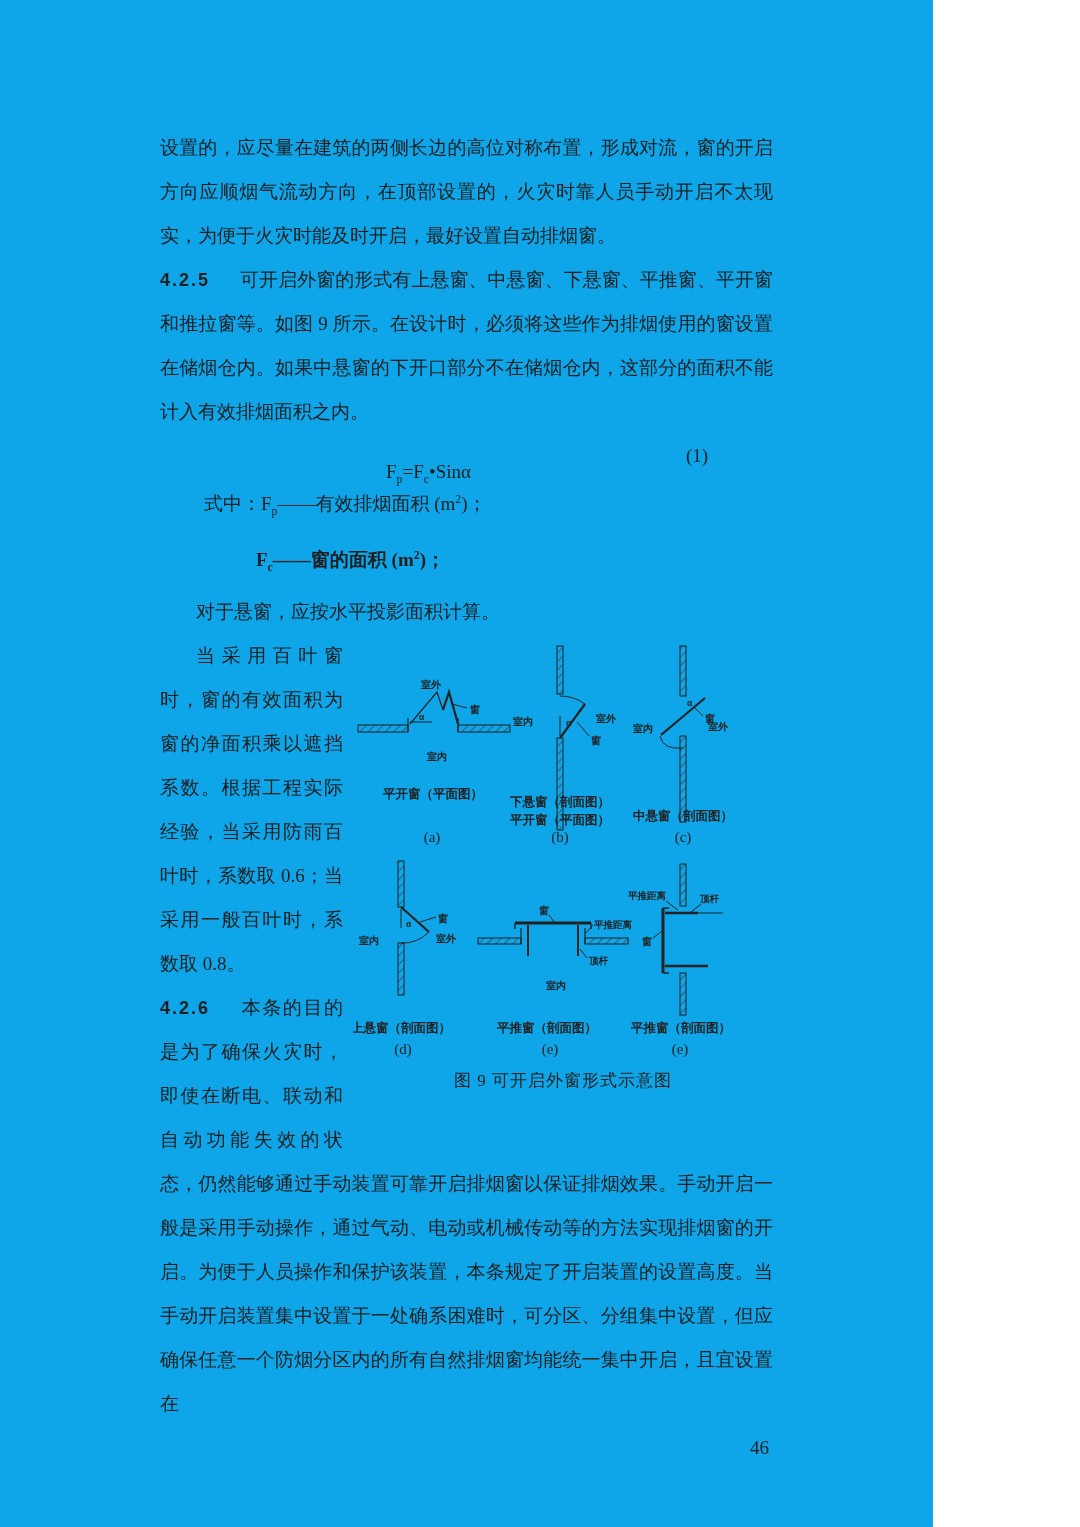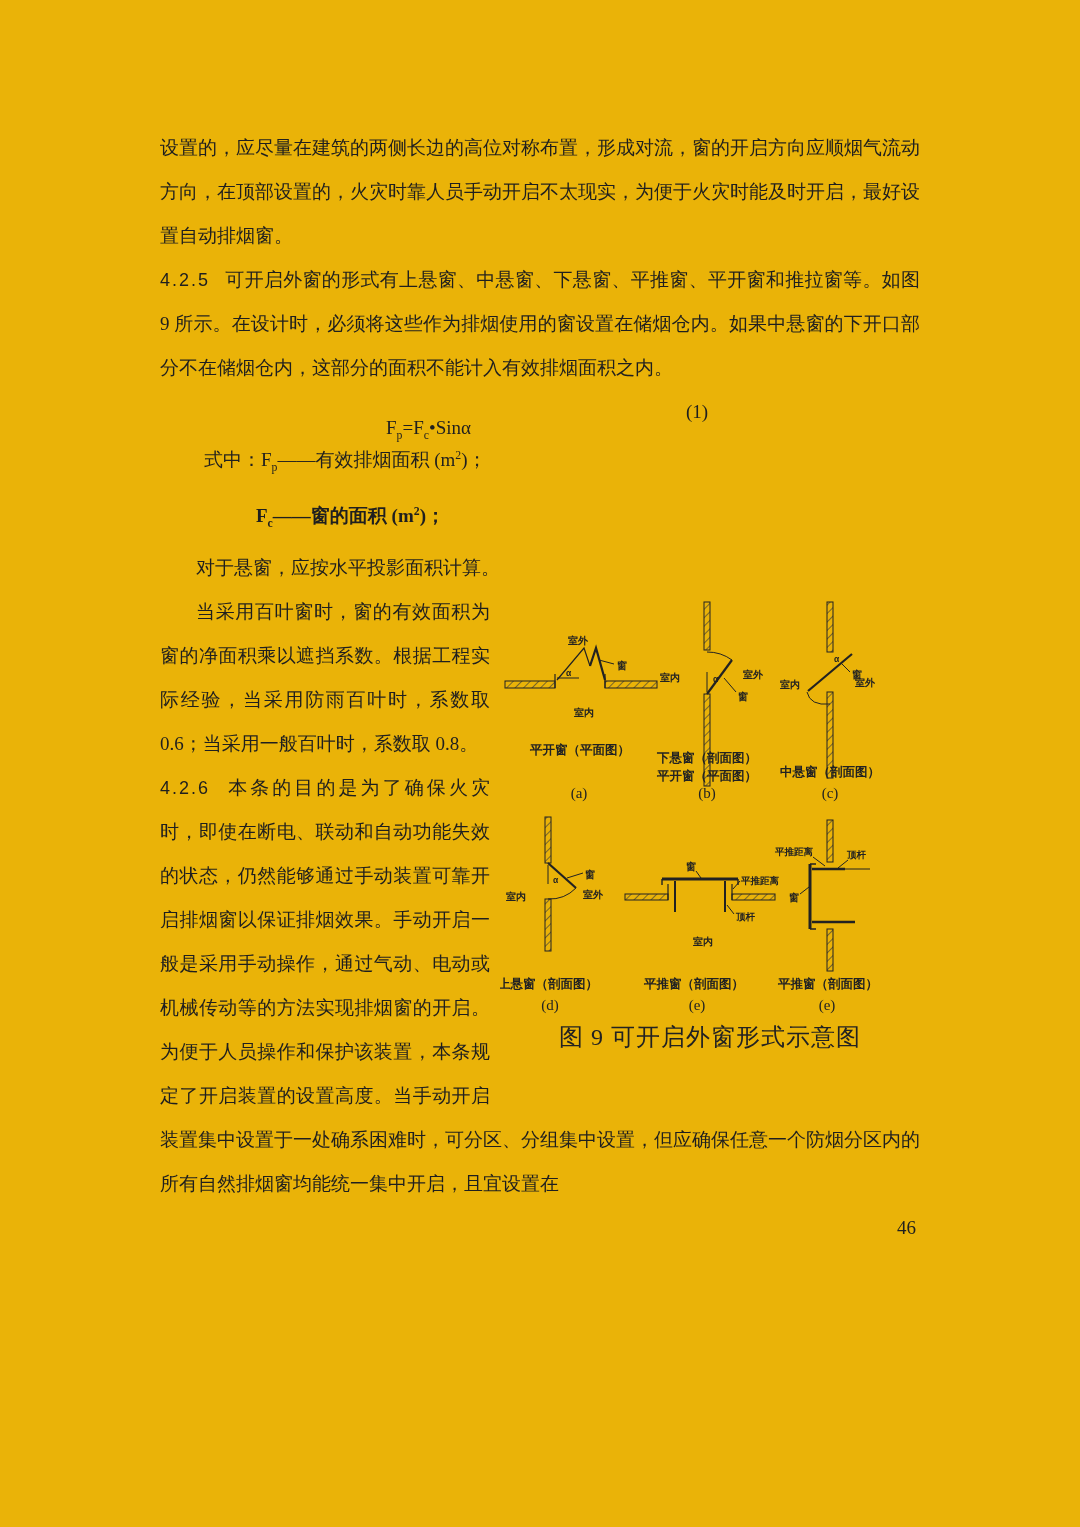--- a/index.html
+++ b/index.html
@@ -1,48 +1,48 @@
 <!DOCTYPE html>
 <html><head>
 <meta charset="utf-8">
 <style>
   html, body { margin: 0; padding: 0; background: #ffffff; }
   .page {
     position: relative;
-    width: 1080px;
+    width: 933px;
     height: 1527px;
     box-sizing: border-box;
-    background: #eab308;
+    background: #0ea5e9;
     padding: 126px 160px 0 160px;
     overflow: hidden;
     font-family: "Liberation Serif", "DejaVu Serif", serif;
     font-size: 19px;
     line-height: 44px;
     color: #1f1f1f;
   }
   .para { margin: 0; text-align: justify; }
   .indent { text-indent: 1.9em; }
-  .secnum { font-weight: normal; letter-spacing: 2px; margin-right: 15px; font-family: "Liberation Sans", sans-serif; font-size: 18px; }
+  .secnum { font-weight: bold; letter-spacing: 2px; margin-right: 30px; font-family: "Liberation Sans", sans-serif; font-size: 18px; }
   .formula-row { position: relative; height: 44px; }
   .expr { position: absolute; left: 226px; top: 16px; }
   .fnum { position: absolute; left: 526px; top: 0; }
   sub { font-size: 0.62em; }
   sup { font-size: 0.62em; }
   .def-fp { text-indent: 0; padding-left: 44px; }
   .def-fc { text-indent: 0; padding-left: 96px; font-weight: bold; }
   .def-alpha { text-indent: 3.9em; }
   .fig {
     float: right;
     width: 420px;
     margin: 2px 0 64px 10px;
     text-align: center;
   }
   .fig svg { display: block; }
   .fig figcaption {
-    font-size: 24px;
+    font-size: 17px;
     line-height: 26px;
     margin-top: 0;
     color: #222;
     letter-spacing: 1px;
   }
   .svg-tiny { font-family: "Liberation Sans", "DejaVu Sans", sans-serif; font-weight: bold; fill: #222; }
   .svg-cap  { font-family: "Liberation Sans", "DejaVu Sans", sans-serif; font-weight: bold; fill: #222; }
   .svg-letter { font-family: "Liberation Serif", "DejaVu Serif", serif; fill: #222; }
   .pageno { text-align: right; margin: 2px 4px 0 0; line-height: 40px; }
 </style>

